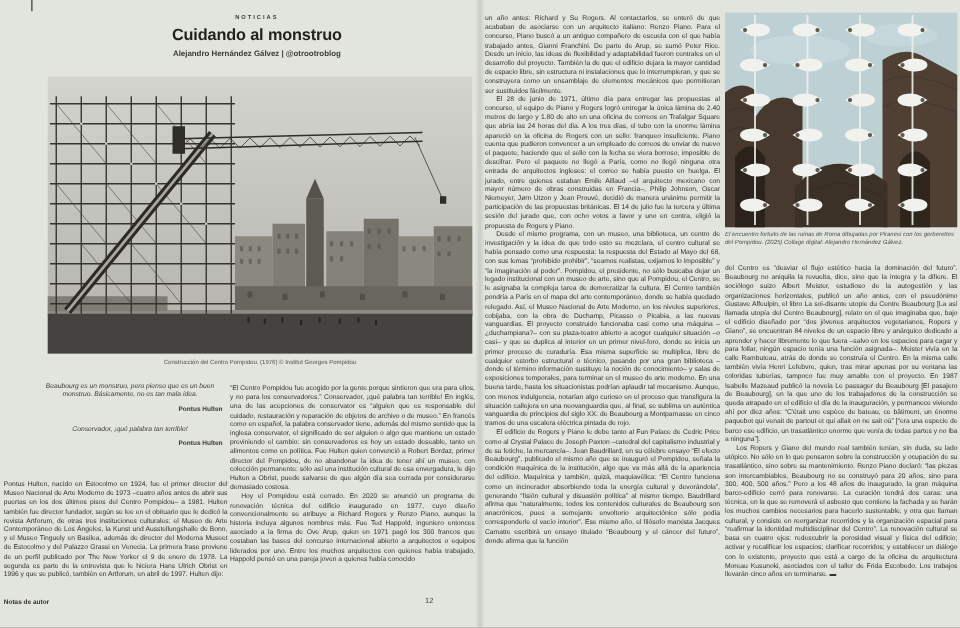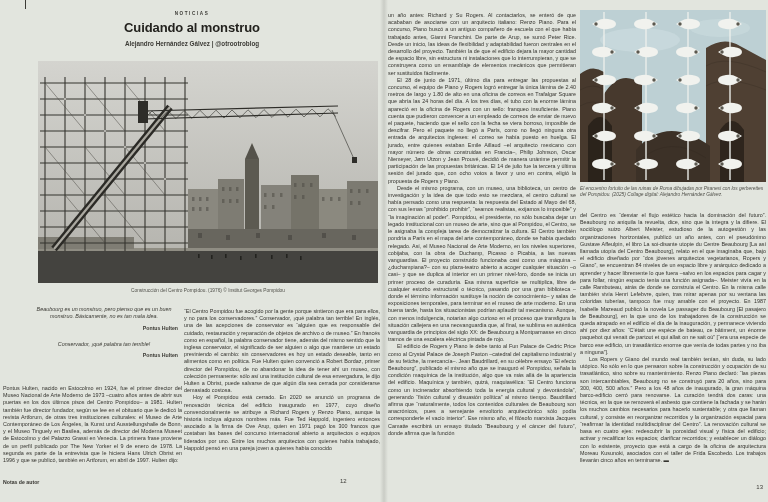--- a/index.html
+++ b/index.html
@@ -8,21 +8,21 @@
     --caption:#50504a;
   }
   html,body{margin:0;padding:0;background:#9a9a94;}
   .sheet{
     position:relative;width:768px;height:502px;overflow:hidden;
     background:var(--page_bg);
     font-family:"Liberation Sans","DejaVu Sans",sans-serif;
     color:var(--ink);
     -webkit-font-smoothing:antialiased;
   }
-  .page{position:absolute;top:0;width:384px;height:388px;}
+  .page{position:absolute;top:0;width:384px;height:388px;padding-left:27px;}
   .page.left{left:0;}
   .page.right{left:384px;}
   .gutter{position:absolute;left:380px;top:0;width:8px;height:502px;
     background:linear-gradient(90deg,rgba(0,0,0,0),rgba(55,55,50,.14),rgba(0,0,0,0));}
   .crop-mark{position:absolute;left:25px;top:0;width:1px;height:9px;background:#3c3b36;}
 
   
   .kicker{position:absolute;left:0;top:11px;width:100%;text-align:center;
     font-size:4.6px;font-weight:bold;letter-spacing:1.6px;color:#3c3b36;}
   .title{position:absolute;left:0;top:20px;width:100%;text-align:center;margin:0;

